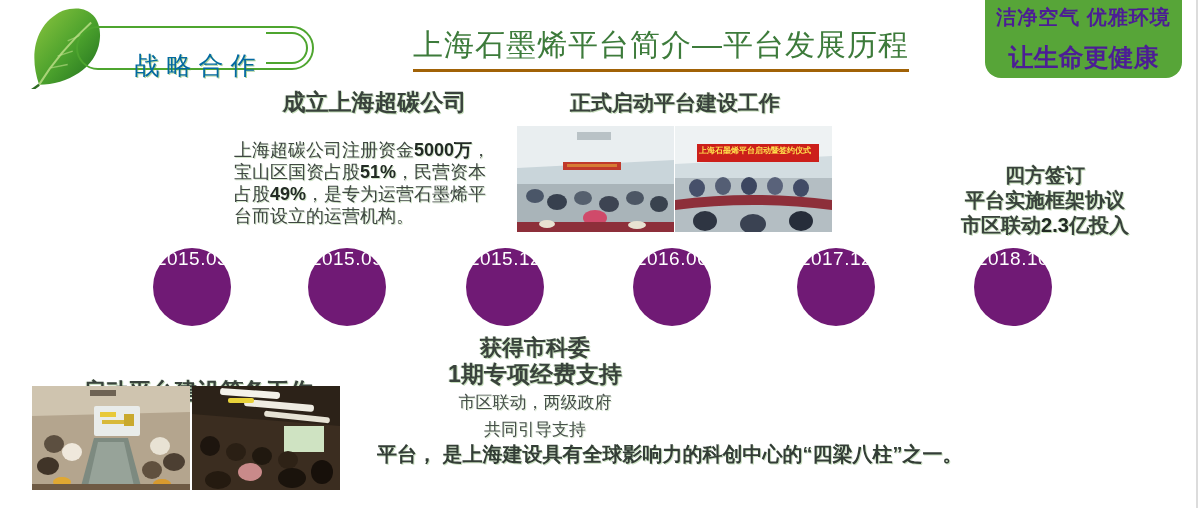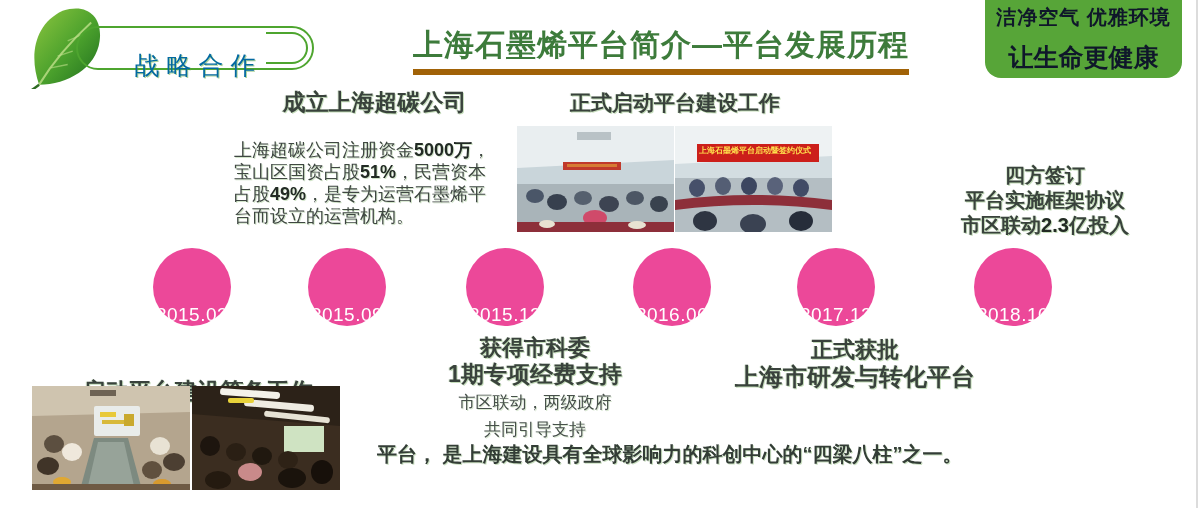--- a/index.html
+++ b/index.html
@@ -14,44 +14,44 @@
 
   
   #leaf{left:24px;top:3px;width:84px;height:86px;}
   #badge{left:76px;top:26px;width:234px;height:40px;border:2.5px solid #4ea52f;border-radius:22px;
          display:flex;align-items:center;justify-content:center;}
   #badge::after{content:"";position:absolute;right:4px;top:4px;bottom:4px;width:40px;
          border:2px solid #4ea52f;border-left:none;border-radius:0 17px 17px 0;}
   #badge .lbl{font-size:25px;font-weight:400;color:#0369a1;letter-spacing:7px;padding-left:7px;
          text-shadow:1px 1px 0 rgba(96,170,60,.5);margin-top:34px;}
   #title-wrap{left:385px;top:25px;width:552px;text-align:center;}
-  #title{display:inline-block;font-size:30px;font-weight:700;color:#3d7b3b;
-         border-bottom:6px solid #a16207;padding-bottom:3px;letter-spacing:1px;
+  #title{display:inline-block;font-size:30px;font-weight:400;color:#3d7b3b;
+         border-bottom:3px solid #a16207;padding-bottom:3px;letter-spacing:1px;
          text-shadow:1px 1px 0 rgba(255,255,255,.6);}
   #slogan{left:985px;top:0;width:197px;height:78px;background:#57a538;border-radius:0 0 16px 16px;
-         color:#0f172a;display:flex;flex-direction:column;justify-content:center;align-items:center;}
+         color:#4c1d95;display:flex;flex-direction:column;justify-content:center;align-items:center;}
   #slogan .l1{font-size:20px;font-weight:700;letter-spacing:1px;}
   #slogan .l2{font-size:25px;font-weight:700;margin-top:10px;}
   #edge-line{left:1196px;top:0;width:2px;height:508px;background:#dcdcdc;}
 
   
   #est-title{left:262px;top:87px;width:225px;font-size:23px;font-weight:700;}
   #est-para{left:234px;top:139px;width:258px;font-size:18px;line-height:22px;color:#3f4742;
          text-shadow:1px 1px 0 rgba(106,168,79,.3);}
   #launch-title{left:558px;top:89px;width:234px;font-size:21px;font-weight:700;}
   .photo{overflow:hidden;}
   #photo-a{left:517px;top:126px;width:157px;height:106px;}
   #photo-b{left:675px;top:126px;width:157px;height:106px;}
   #photo-b .banner-text{position:absolute;left:14%;top:19%;width:74%;font-size:8px;line-height:9px;
          color:#ffe14d;text-align:center;font-weight:700;letter-spacing:0;}
   #four-party{left:905px;top:163px;width:280px;font-size:20px;font-weight:700;line-height:25px;}
 
   
-  .milestone{width:78px;height:78px;border-radius:50%;background:#ec4899;color:#fff;
-         display:flex;align-items:flex-end;justify-content:center;font-size:19px;letter-spacing:.5px;
+  .milestone{width:78px;height:78px;border-radius:50%;background:#701a75;color:#fff;
+         display:flex;align-items:flex-start;justify-content:center;font-size:19px;letter-spacing:.5px;
          top:248px;}
   #m1{left:153px;} #m2{left:308px;} #m3{left:466px;} #m4{left:633px;} #m5{left:797px;} #m6{left:974px;}
 
   
   #prep-title{left:70px;top:335px;width:255px;font-size:23px;font-weight:700;margin-top:41px;}
   #photo-c{left:32px;top:386px;width:158px;height:104px;}
   #photo-d{left:192px;top:386px;width:148px;height:104px;}
   #funding{left:418px;top:334px;width:234px;}
   #funding .b1{font-size:22px;font-weight:700;line-height:27px;}
   #funding .b2{font-size:23px;font-weight:700;line-height:27px;}
@@ -214,22 +214,18 @@
     </svg>
   </div>
 
   <div class="abs ctr" id="funding">
     <div class="b1 ink">获得市科委</div>
     <div class="b2 ink">1期专项经费支持</div>
     <div class="s s1">市区联动，两级政府</div>
     <div class="s">共同引导支持</div>
   </div>
 
-  <div class="abs ctr ink" id="approval">
-    <div class="a1">正式获批</div>
-    <div class="a2">上海市研发与转化平台</div>
-  </div>
 
   <div class="abs" id="footer-para">
     <div style="text-shadow:1px 1px 0 rgba(106,168,79,.35);">平台， 是上海建设具有全球影响力的科创中心的“四梁八柱”之一。</div>
   </div>
 
 </div>
 
 </body></html>

